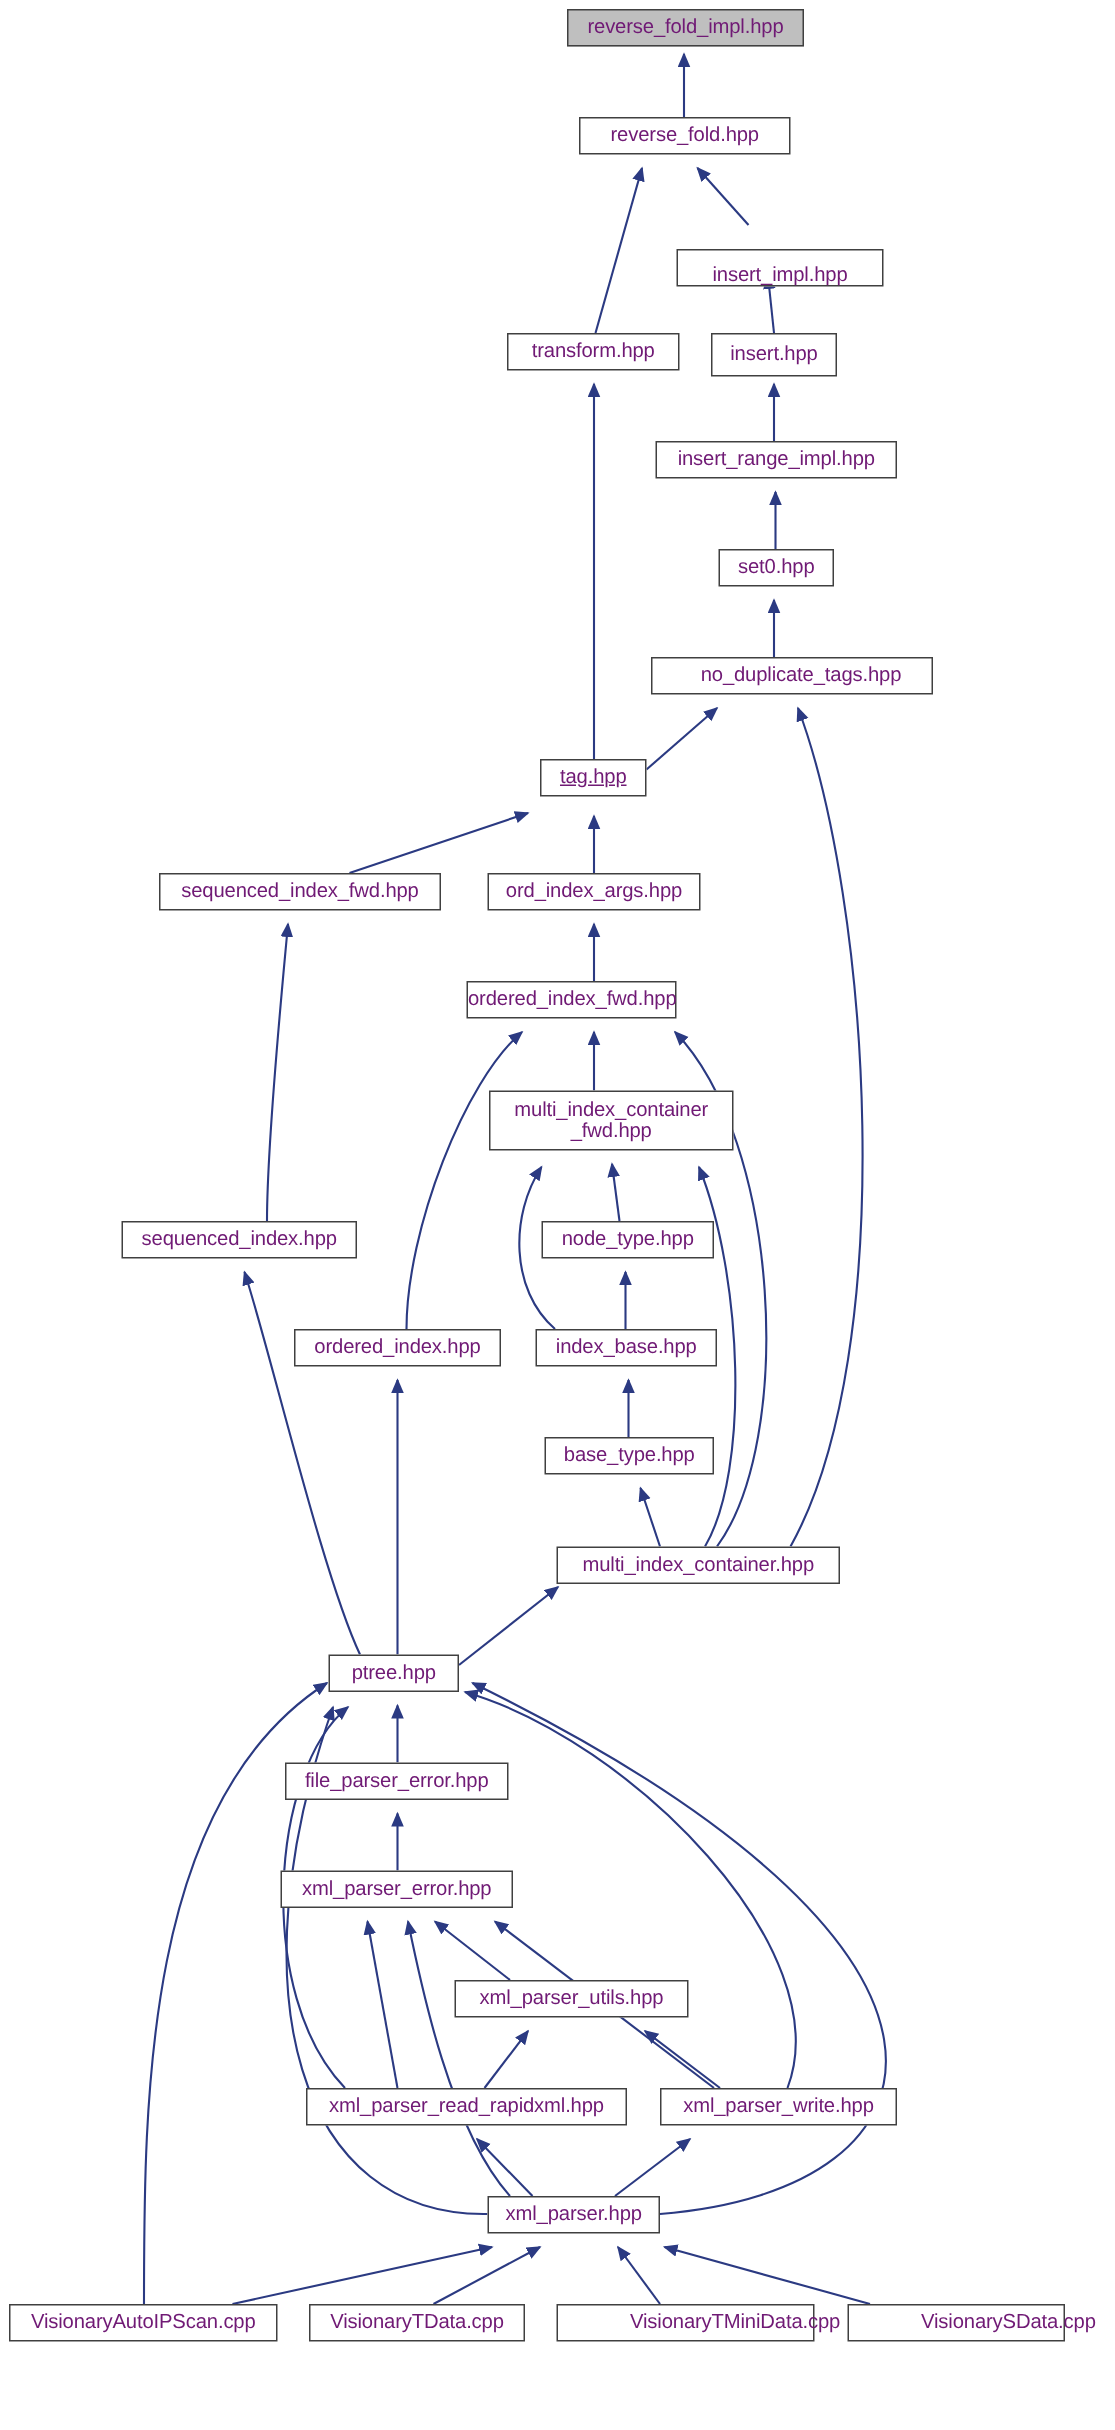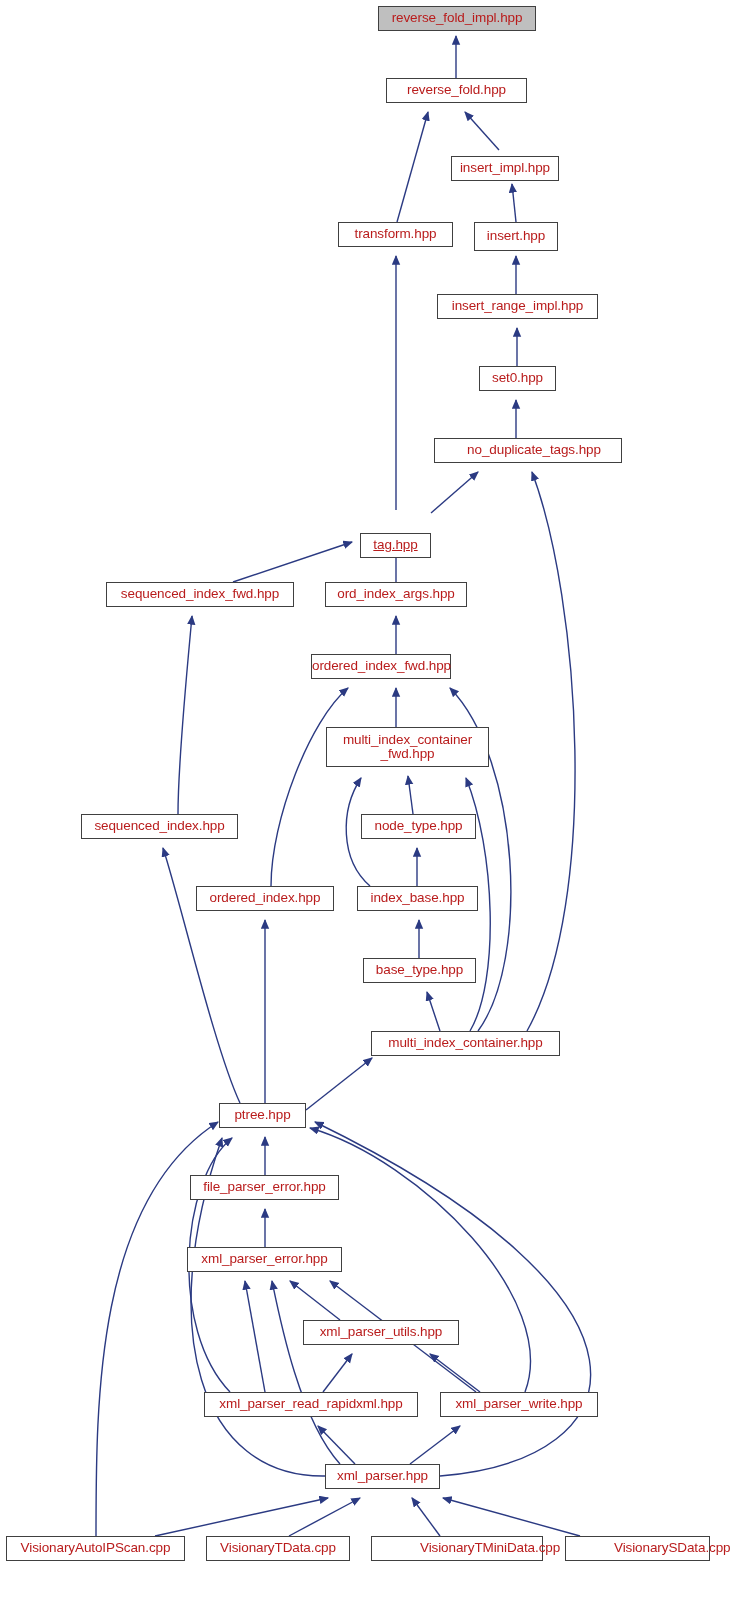--- a/index.html
+++ b/index.html
@@ -24,21 +24,21 @@
     top: 0;
     width: 743px;
     height: 1620px;
     pointer-events: none;
   }
   .node {
     position: absolute;
     box-sizing: border-box;
     border: 1px solid #404040;
     background: #ffffff;
-    color: #b91c1c;
+    color: #701a75;
     font-size: 13.5px;
     line-height: 1.05;
     text-align: center;
     display: flex;
     align-items: center;
     justify-content: center;
     white-space: pre;
     letter-spacing: -0.1px;
     z-index: 2;
   }
@@ -105,27 +105,27 @@
         <path d="M 155,1536 L 328,1498" fill="none" stroke="#2b3a82" stroke-width="1.4" marker-end="url(#arrowhead)"></path>
         <path d="M 289,1536 L 360,1498" fill="none" stroke="#2b3a82" stroke-width="1.4" marker-end="url(#arrowhead)"></path>
         <path d="M 440,1536 L 412,1498" fill="none" stroke="#2b3a82" stroke-width="1.4" marker-end="url(#arrowhead)"></path>
         <path d="M 580,1536 L 443,1498" fill="none" stroke="#2b3a82" stroke-width="1.4" marker-end="url(#arrowhead)"></path>
         <path d="M 96,1536 C 96,1400 96,1200 218,1122" fill="none" stroke="#2b3a82" stroke-width="1.4" marker-end="url(#arrowhead)"></path>
       </g>
   </svg>
   <div id="nodes">
       <div class="node root" style="left: 378px; top: 6px; width: 158px; height: 25px;"><span class="label">reverse_fold_impl.hpp</span></div>
       <div class="node" style="left: 386px; top: 78px; width: 141px; height: 25px;"><span class="label">reverse_fold.hpp</span></div>
-      <div class="node" style="left: 451px; top: 156px; width: 108px; height: 25px;"><span class="label">insert_impl.hpp</span></div>
+      <div class="node" style="left: 451px; top: 166px; width: 138px; height: 25px; align-items: flex-end;"><span class="label">insert_impl.hpp</span></div>
       <div class="node" style="left: 338px; top: 222px; width: 115px; height: 25px;"><span class="label">transform.hpp</span></div>
       <div class="node" style="left: 474px; top: 222px; width: 84px; height: 29px;"><span class="label">insert.hpp</span></div>
       <div class="node" style="left: 437px; top: 294px; width: 161px; height: 25px;"><span class="label">insert_range_impl.hpp</span></div>
       <div class="node" style="left: 479px; top: 366px; width: 77px; height: 25px;"><span class="label">set0.hpp</span></div>
       <div class="node" style="left: 434px; top: 438px; width: 188px; height: 25px; padding-left: 12px;"><span class="label">no_duplicate_tags.hpp</span></div>
-      <div class="node" style="left: 360px; top: 533px; width: 71px; height: 25px; text-decoration: underline;"><span class="label">tag.hpp</span></div>
+      <div class="node" style="left: 360px; top: 506px; width: 71px; height: 25px; text-decoration: underline;"><span class="label">tag.hpp</span></div>
       <div class="node" style="left: 106px; top: 582px; width: 188px; height: 25px;"><span class="label">sequenced_index_fwd.hpp</span></div>
       <div class="node" style="left: 325px; top: 582px; width: 142px; height: 25px;"><span class="label">ord_index_args.hpp</span></div>
       <div class="node" style="left: 311px; top: 654px; width: 140px; height: 25px;"><span class="label">ordered_index_fwd.hpp</span></div>
       <div class="node" style="left: 326px; top: 727px; width: 163px; height: 40px;"><span class="label">multi_index_container
 _fwd.hpp</span></div>
       <div class="node" style="left: 81px; top: 814px; width: 157px; height: 25px;"><span class="label">sequenced_index.hpp</span></div>
       <div class="node" style="left: 361px; top: 814px; width: 115px; height: 25px;"><span class="label">node_type.hpp</span></div>
       <div class="node" style="left: 196px; top: 886px; width: 138px; height: 25px;"><span class="label">ordered_index.hpp</span></div>
       <div class="node" style="left: 357px; top: 886px; width: 121px; height: 25px;"><span class="label">index_base.hpp</span></div>
       <div class="node" style="left: 363px; top: 958px; width: 113px; height: 25px;"><span class="label">base_type.hpp</span></div>

